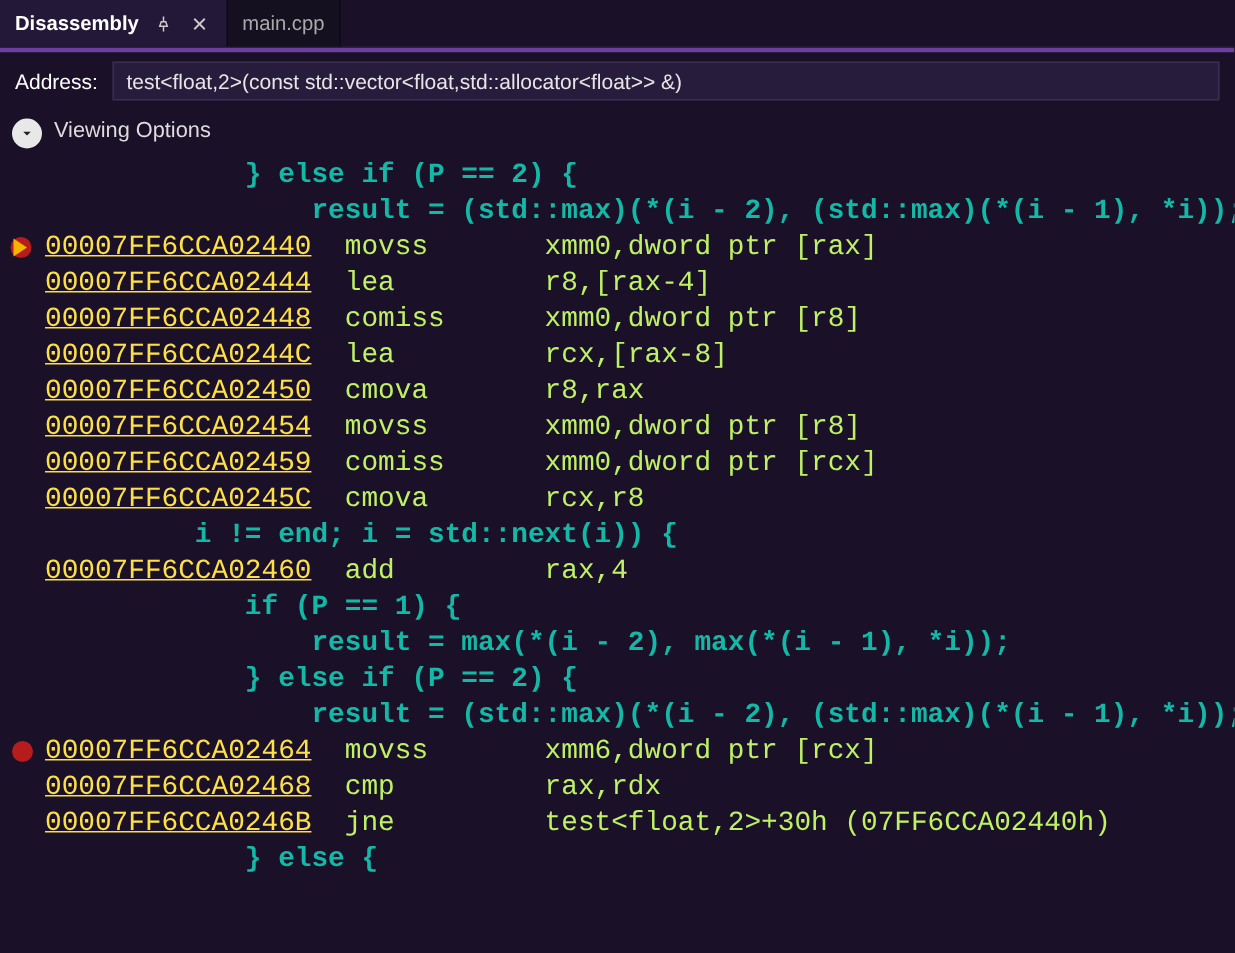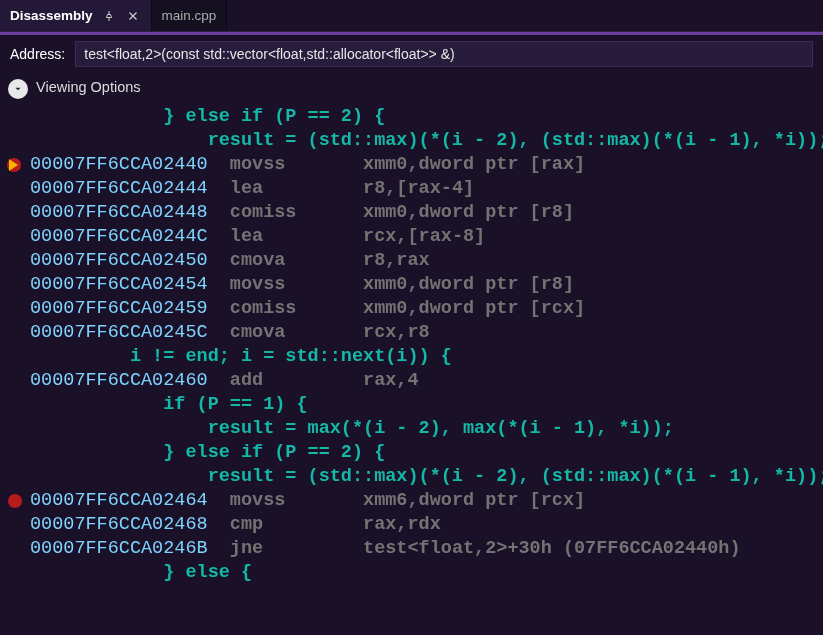--- a/index.html
+++ b/index.html
@@ -100,23 +100,23 @@
   .bp-arrow .ring{
     position:absolute;left:0;top:1px;width:14px;height:14px;border-radius:50%;
     background:#b71c1c;
   }
   .bp-arrow .arr{
     position:absolute;left:2px;top:2px;width:0;height:0;
     border-top:6px solid transparent;
     border-bottom:6px solid transparent;
     border-left:9px solid #f4b400;
   }
-  .addr { color:#7dd3fc; }
+  .addr { color:#fde047;text-decoration:underline; }
   .seg-src { color:#14b8a6; font-weight:600; }
-  .seg-code { color:#737373;font-weight:bold; }
+  .seg-code { color:#bef264; }
 </style>
 </head>
 <body>
 
 <div class="titlebar">
   <div class="tab active">
     <span class="tab-title">Disassembly</span>
     <span class="icon-btn">
       <svg viewBox="0 0 24 24" fill="none" stroke="currentColor" stroke-width="2">
           <path d="M12 2v7M9 9h6l2 6H7l2-6zM12 15v7"></path>

